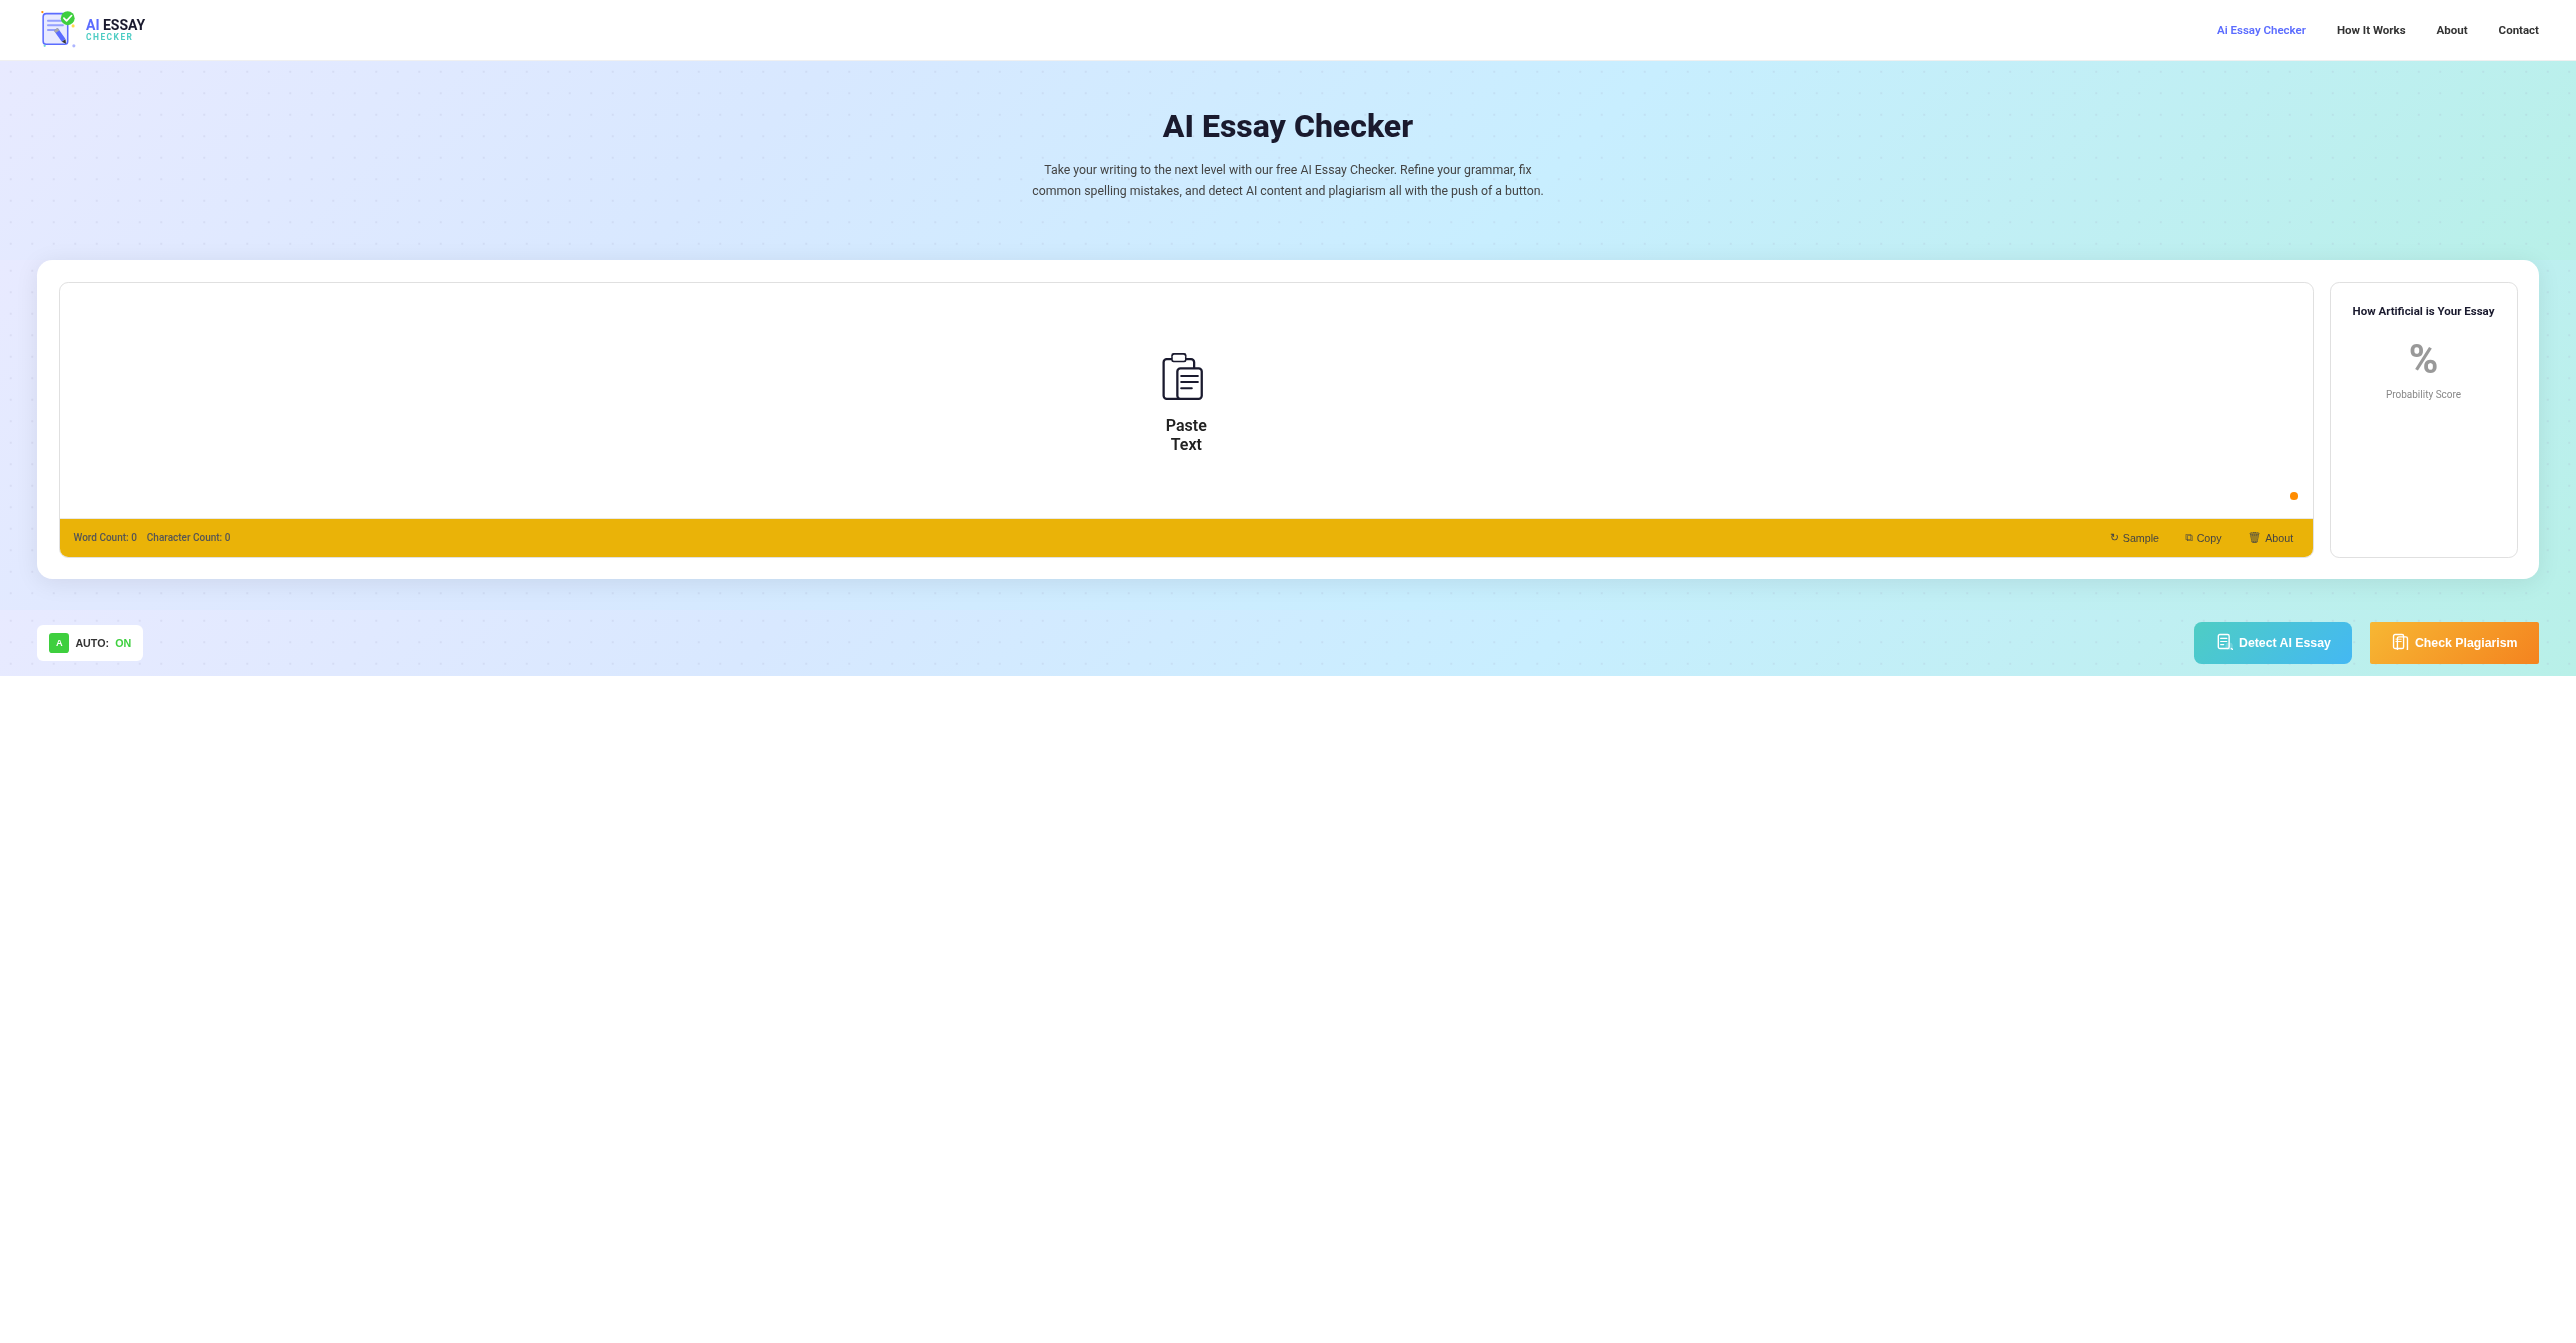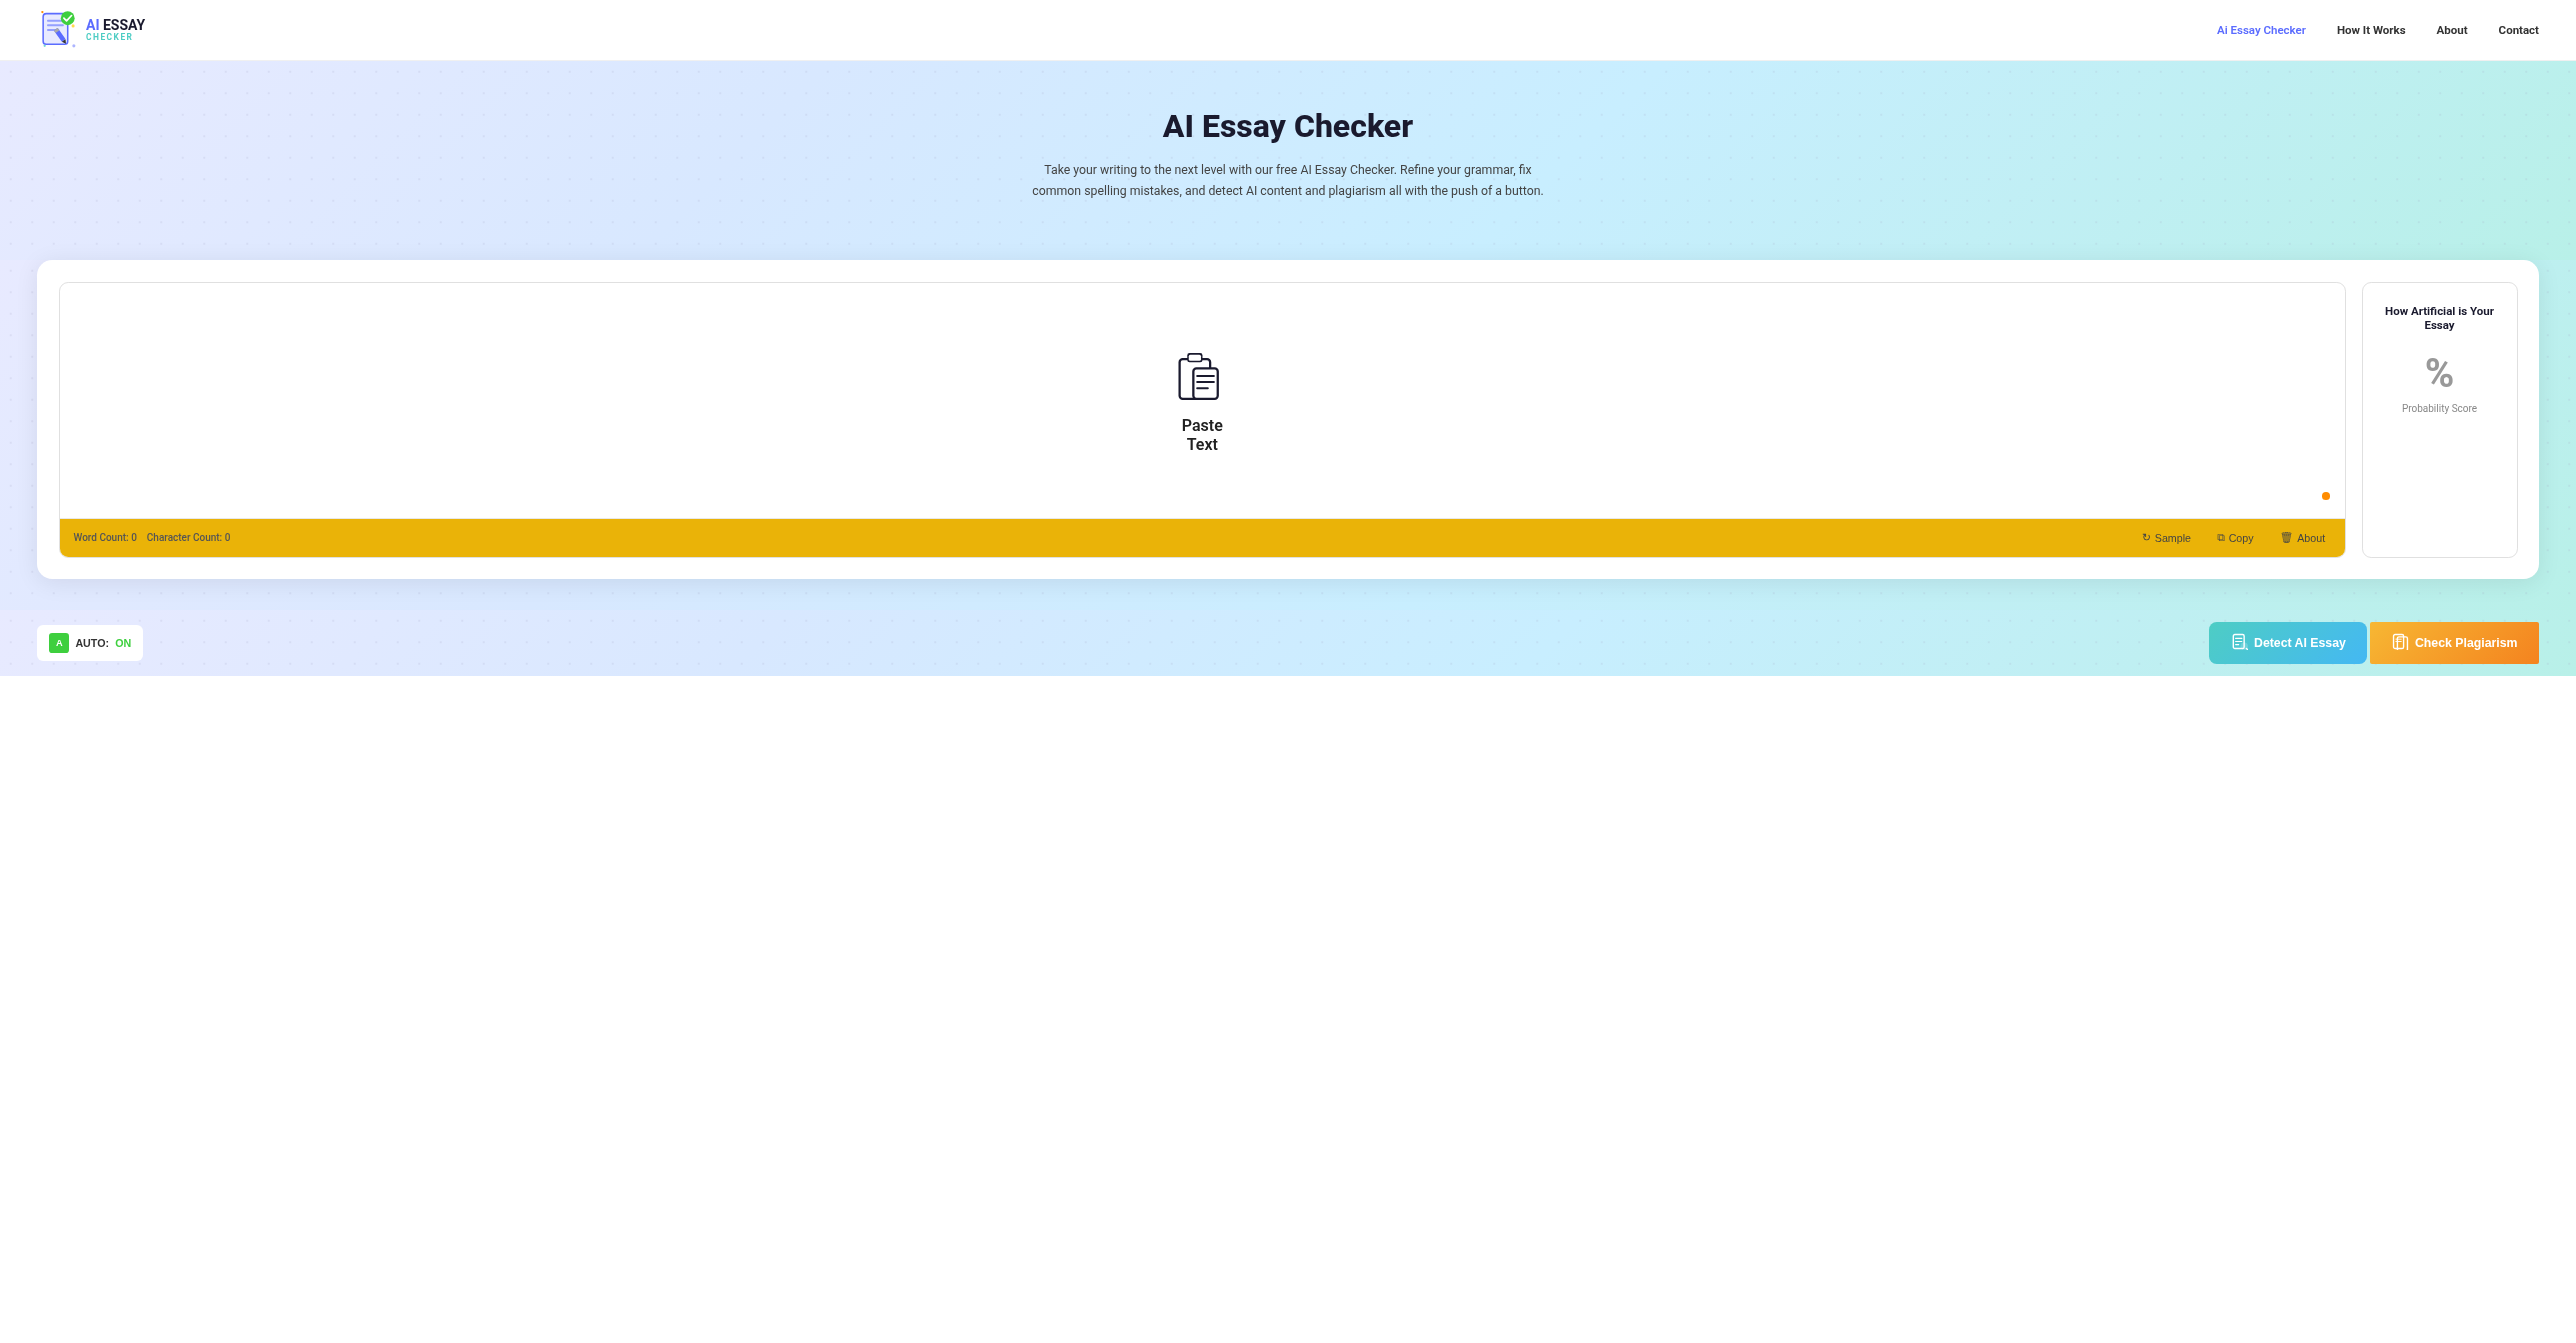--- a/index.html
+++ b/index.html
@@ -185,21 +185,21 @@
       color: #444;
       cursor: pointer;
       background: none;
       border: none;
       font-weight: 500;
       padding: 3.1px 6.1px;
     }
 
     
     .score-panel {
-      width: 156px;
+      width: 188px;
       border: 1.2px solid #e0e0e0;
       border-radius: 9.2px;
       display: flex;
       flex-direction: column;
       align-items: center;
       padding: 21.5px 15.3px;
     }
     .score-title {
       font-size: 11.5px;
       font-weight: 700;
@@ -267,21 +267,21 @@
       font-weight: 700;
       color: #333;
     }
     .auto-on {
       font-size: 10.7px;
       font-weight: 700;
       color: #3ecf3e;
     }
     .cta-btns {
       display: flex;
-      gap: 3px;
+      gap: 18px;
     }
     .btn-detect {
       display: flex;
       align-items: center;
       gap: 6.1px;
       background: linear-gradient(135deg, #4ecdc4, #44b8f3);
       color: #fff;
       font-size: 12.3px;
       font-weight: 700;
       padding: 10.7px 21.5px;

